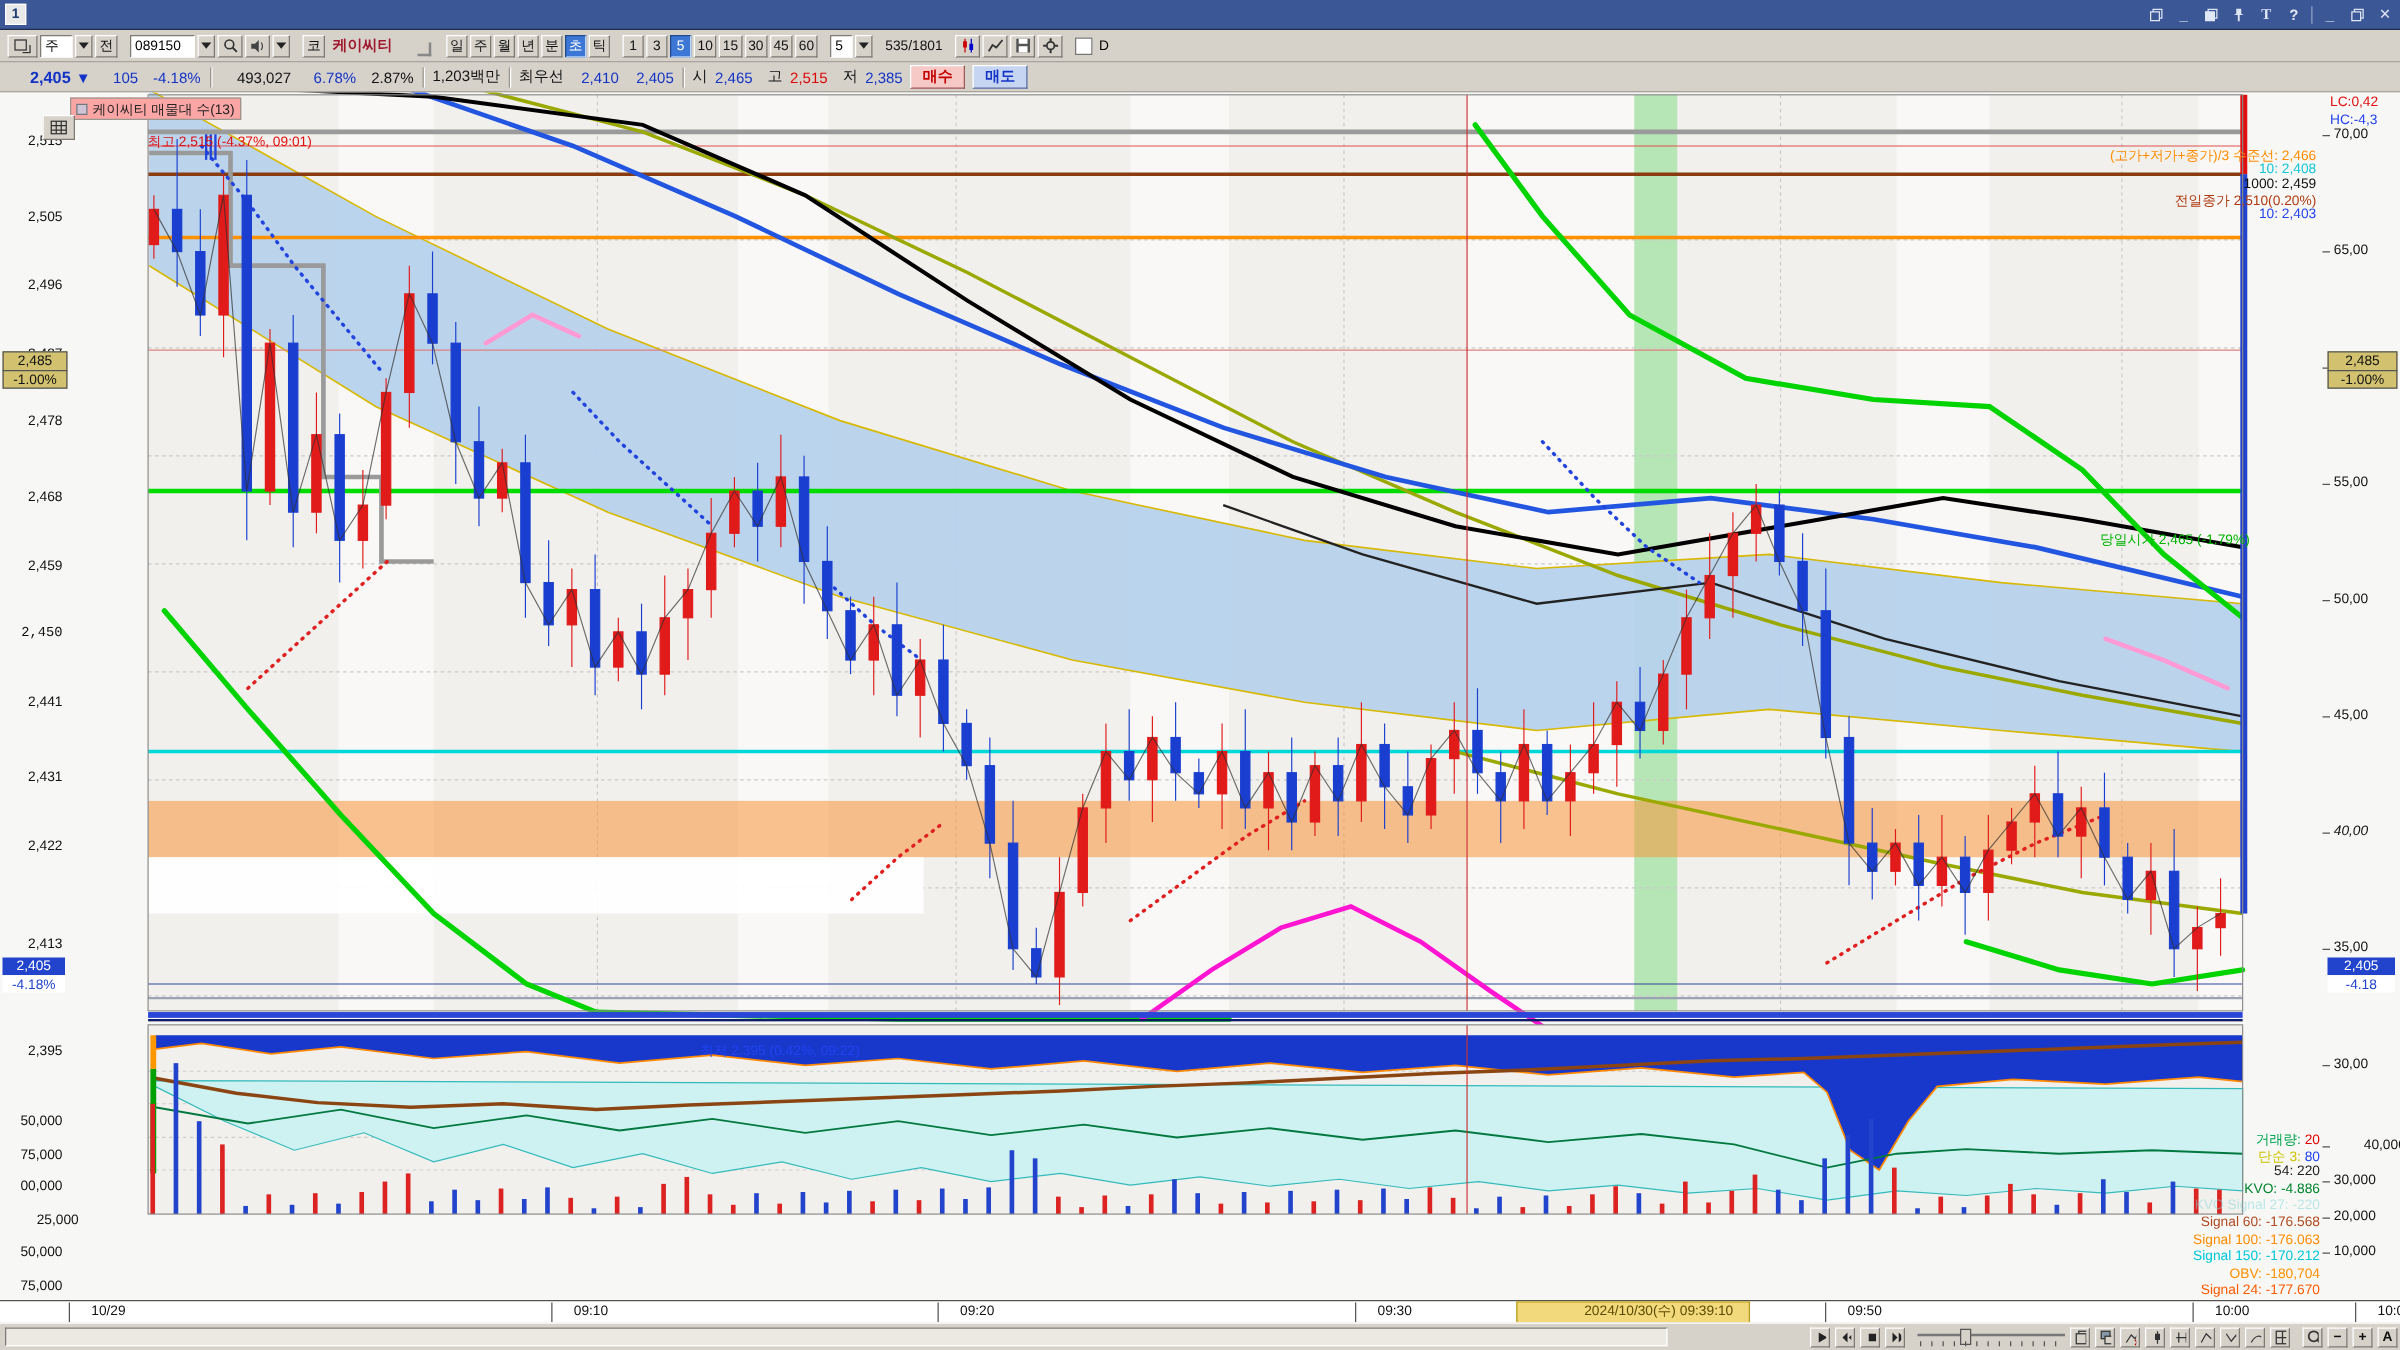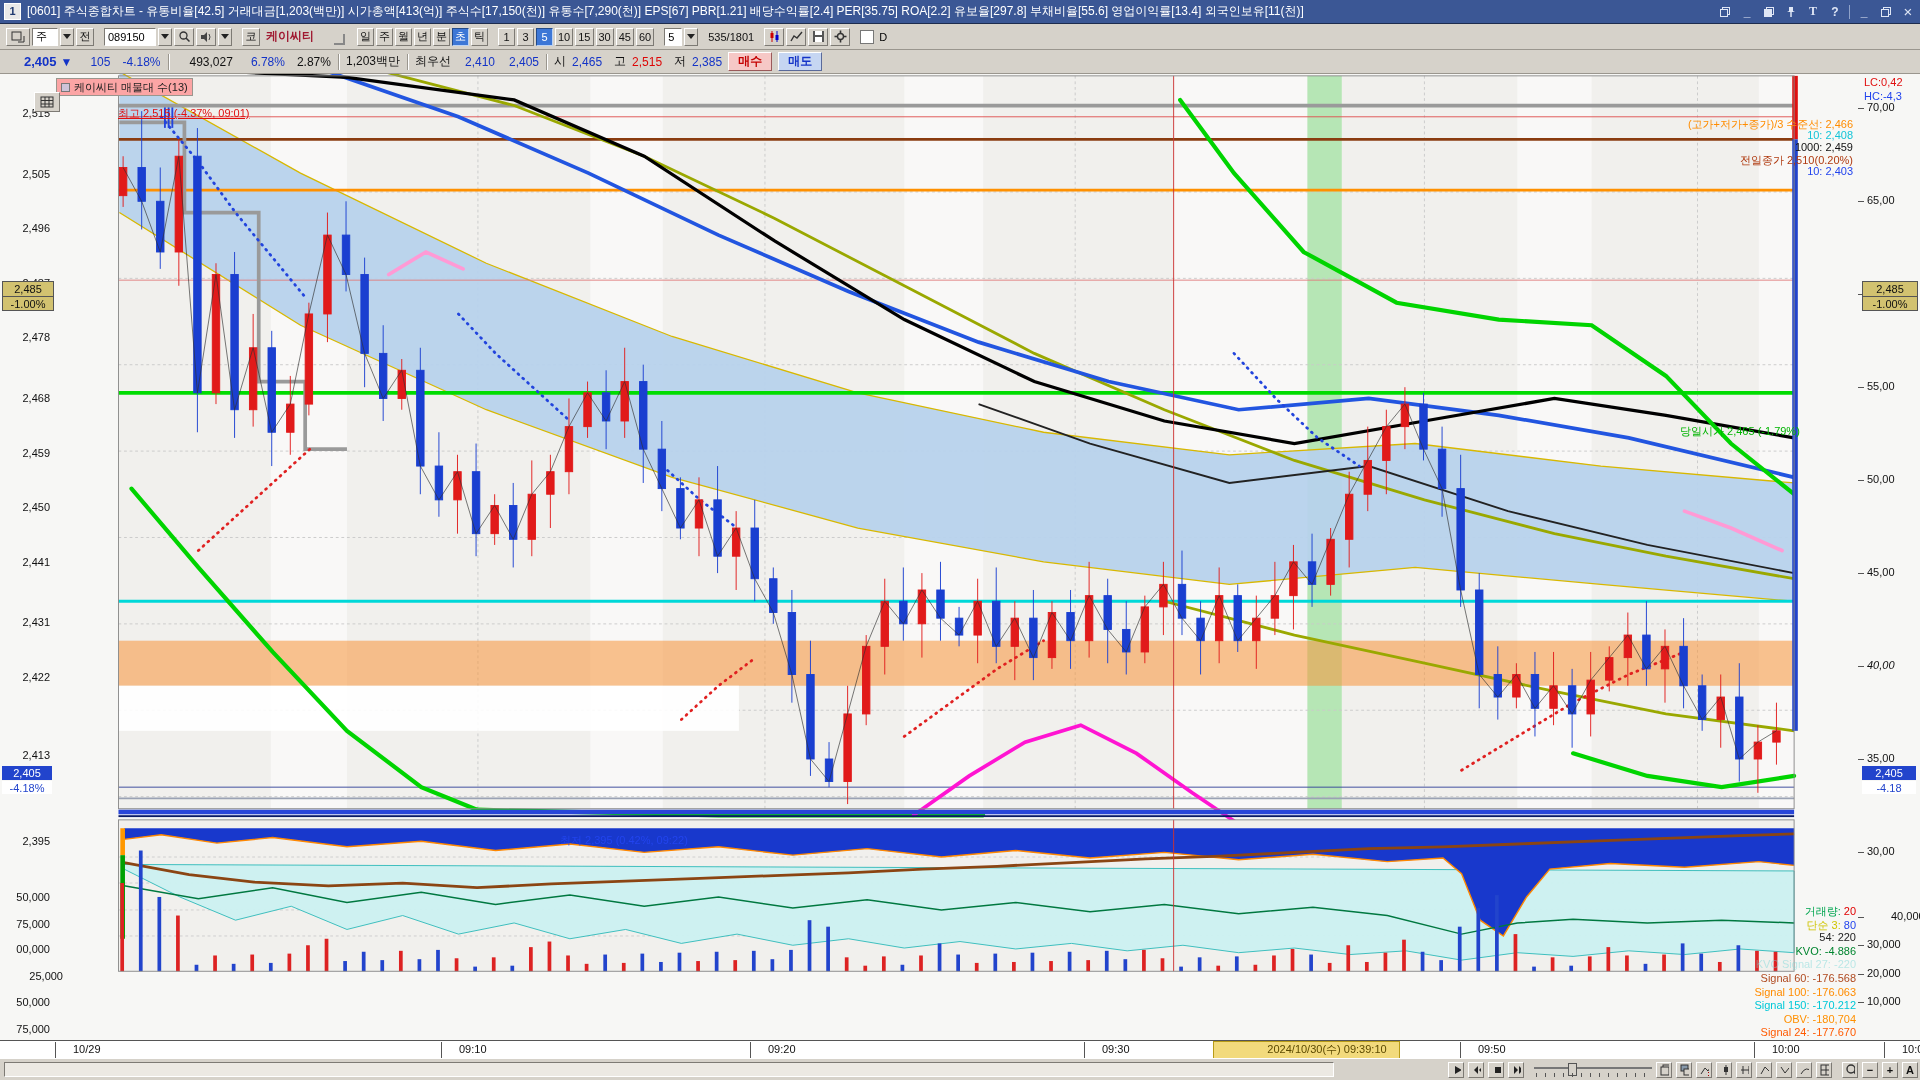--- a/index.html
+++ b/index.html
@@ -59,21 +59,20 @@
              display:flex;align-items:center;box-sizing:border-box;padding:0 2px;}
   .sbtn{width:16px;height:16px;margin-left:2px;}
   .toolgrp{display:flex;align-items:center;margin-left:8px;gap:2px;}
   svg{display:block;}
 </style>
 </head>
 <body>
 
 <div id="titlebar" class="abs">
   <div id="win-badge">1</div>
-  <div id="win-title">[0601] 주식종합차트 - 유통비율[42.5] 거래대금[1,203(백만)] 시가총액[413(억)] 주식수[17,150(천)] 유통수[7,290(천)] EPS[67] PBR[1.21] 배당수익률[2.4] PER[35.75] ROA[2.2] 유보율[297.8] 부채비율[55.6] 영업이익률[13.4] 외국인보유[11(천)]</div>
   <div id="win-controls">
       <div class="wctl">
         <svg width="12" height="12">
           <rect x="3.5" y="1.5" width="7" height="7" fill="none" stroke="#dfe6f5"></rect>
           <rect x="1.5" y="3.5" width="7" height="7" fill="#3b5795" stroke="#dfe6f5"></rect>
         </svg>
       </div>
       <div class="wctl" style="font-weight: bold;">_</div>
       <div class="wctl">
         <svg width="12" height="12">
@@ -584,21 +583,21 @@
       <rect x="54" y="877" width="1804" height="163" fill="none" stroke="#8a8a8a"></rect>
     </svg>
   <div id="overlays">
       <div class="axlbl r" style="left: 2px; width: 48px; top: 33px;">2,515</div>
       <div class="axlbl r" style="left: 2px; width: 48px; top: 93.65px;">2,505</div>
       <div class="axlbl r" style="left: 2px; width: 48px; top: 148.235px;">2,496</div>
       <div class="axlbl r" style="left: 2px; width: 48px; top: 202.82px;">2,487</div>
       <div class="axlbl r" style="left: 2px; width: 48px; top: 257.405px;">2,478</div>
       <div class="axlbl r" style="left: 2px; width: 48px; top: 318.055px;">2,468</div>
       <div class="axlbl r" style="left: 2px; width: 48px; top: 372.64px;">2,459</div>
-      <div class="axlbl r" style="left: 2px; width: 48px; top: 427.225px;">2,450</div>
+      <div class="axlbl r" style="left: 2px; width: 48px; top: 427.225px; font-family: Liberation Mono, monospace;">2,450</div>
       <div class="axlbl r" style="left: 2px; width: 48px; top: 481.81px;">2,441</div>
       <div class="axlbl r" style="left: 2px; width: 48px; top: 542.46px;">2,431</div>
       <div class="axlbl r" style="left: 2px; width: 48px; top: 597.045px;">2,422</div>
       <div class="axlbl r" style="left: 2px; width: 48px; top: 675px;">2,413</div>
       <div class="axlbl r" style="left: 2px; width: 48px; top: 760.8px;">2,395</div>
       <div class="tick" style="left: 1858px; top: 34px;"></div>
       <div class="axlbl" style="left: 1867px; top: 27px;">70,00</div>
       <div class="tick" style="left: 1858px; top: 127px;"></div>
       <div class="axlbl" style="left: 1867px; top: 120px;">65,00</div>
       <div class="tick" style="left: 1858px; top: 220px;"></div>
@@ -610,21 +609,21 @@
       <div class="tick" style="left: 1858px; top: 499px;"></div>
       <div class="axlbl" style="left: 1867px; top: 492px;">45,00</div>
       <div class="tick" style="left: 1858px; top: 592px;"></div>
       <div class="axlbl" style="left: 1867px; top: 585px; font-style: italic;">40,00</div>
       <div class="tick" style="left: 1858px; top: 685px;"></div>
       <div class="axlbl" style="left: 1867px; top: 678px;">35,00</div>
       <div class="tick" style="left: 1858px; top: 778px;"></div>
       <div class="axlbl" style="left: 1867px; top: 771px;">30,00</div>
       <div class="axlbl" style="left: 1864px; top: 2px; color: rgb(224, 16, 16);">LC:0,42</div>
       <div class="axlbl" style="left: 1864px; top: 16px; color: rgb(34, 68, 238);">HC:-4,3</div>
-      <div class="annot" style="left: 118px; top: 32px; color: rgb(224, 16, 16); text-decoration: underline;">최고 2,515 (-4.37%, 09:01)</div>
+      <div class="annot" style="left: 118px; top: 32px; color: rgb(224, 16, 16);">최고 2,515 (-4.37%, 09:01)</div>
       <div class="annot" style="left: 560px; top: 759px; color: rgb(34, 68, 238);">최저 2,395 (0.42%, 09:22)</div>
       <div class="annot" style="left: 1680px; top: 350px; color: rgb(0, 180, 0);">당일시가 2,465 (-1.79%)</div>
       <div class="annot" style="right: 67px; top: 43px; color: rgb(255, 140, 0); text-align: right;">(고가+저가+종가)/3 수준선: 2,466</div>
       <div class="annot" style="right: 67px; top: 55px; color: rgb(21, 197, 216); text-align: right;">10: 2,408</div>
       <div class="annot" style="right: 67px; top: 67px; color: rgb(17, 17, 17); text-align: right;">1000: 2,459</div>
       <div class="annot" style="right: 67px; top: 79px; color: rgb(176, 58, 16); text-align: right;">전일종가 2,510(0.20%)</div>
       <div class="annot" style="right: 67px; top: 91px; color: rgb(34, 68, 238); text-align: right;">10: 2,403</div>
       <div class="pricebox" style="left: 2px; width: 50px; top: 206.95px; height: 14px; background: rgb(210, 194, 112); color: rgb(17, 17, 17); border: 1px solid rgb(85, 85, 85);">2,485</div>
       <div class="pricebox" style="left: 2px; width: 50px; top: 221.95px; height: 13px; background: rgb(210, 194, 112); color: rgb(17, 17, 17); border: 1px solid rgb(85, 85, 85);">-1.00%</div>
       <div class="pricebox" style="left: 1862px; width: 54px; top: 206.95px; height: 14px; background: rgb(210, 194, 112); color: rgb(17, 17, 17); border: 1px solid rgb(85, 85, 85);">2,485</div>

